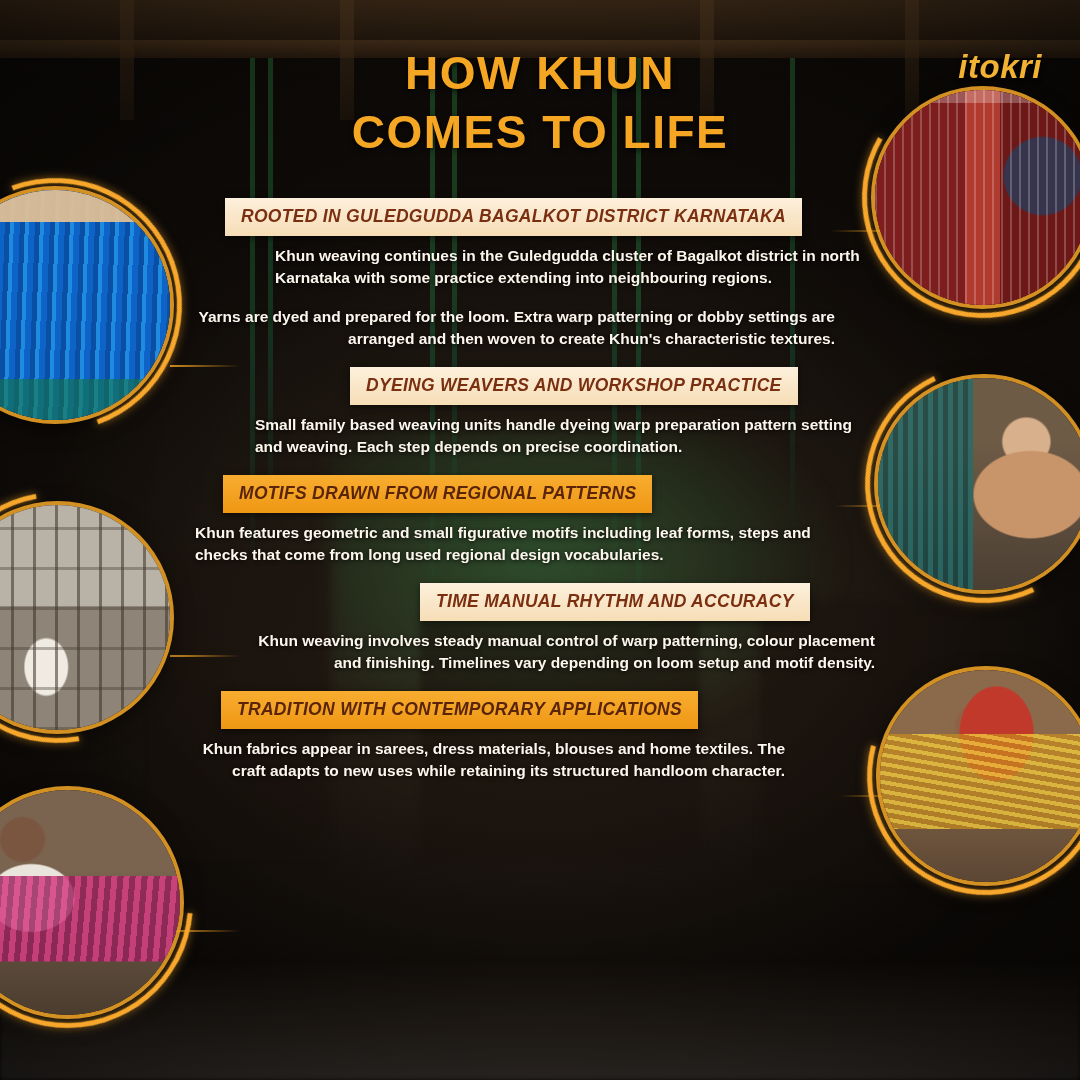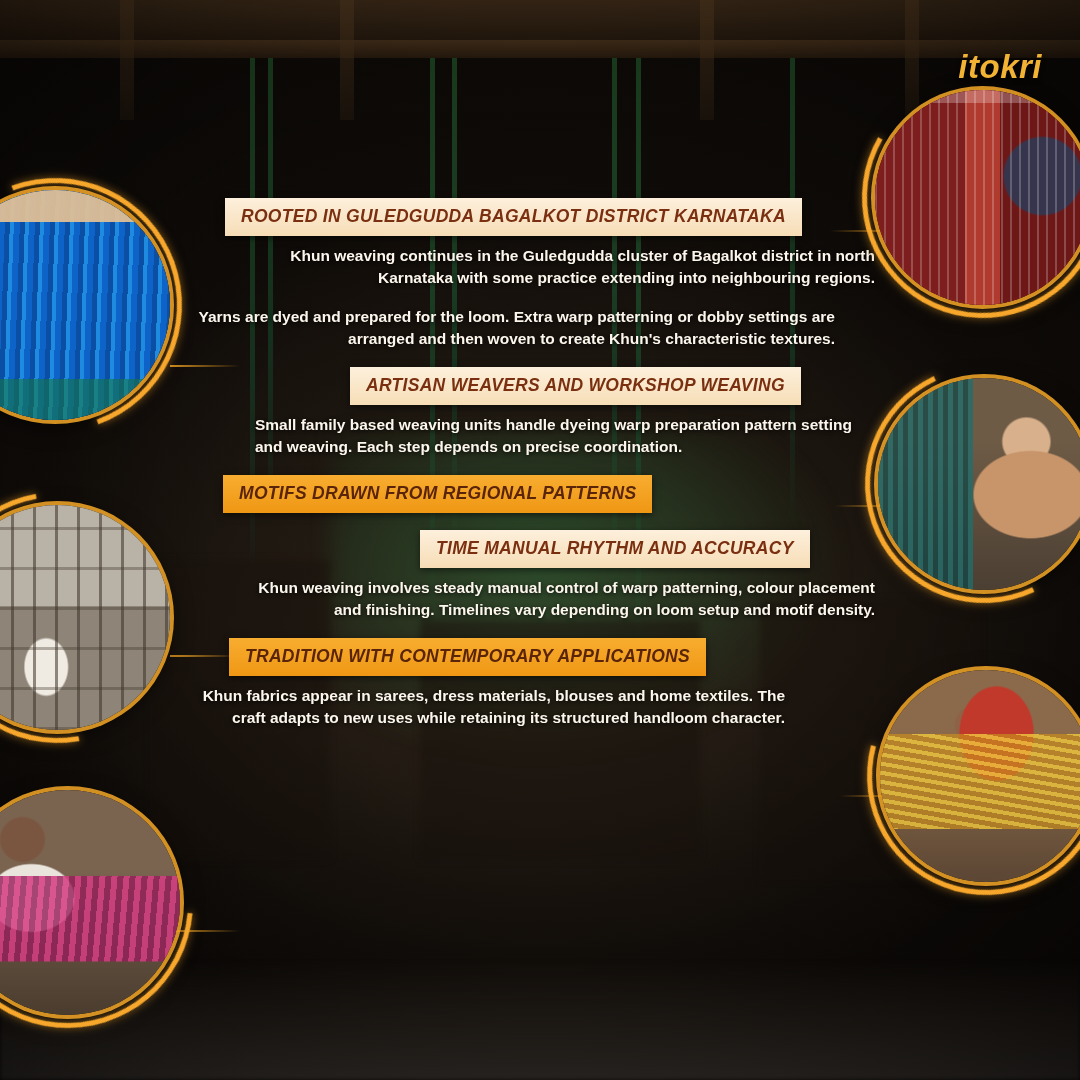--- a/index.html
+++ b/index.html
@@ -88,30 +88,30 @@
     color: #5a2409;
     background: linear-gradient(180deg,#f8ad30,#ef9714);
   }
   .step-body {
     margin-top: 9px;
     font-size: 15.5px; font-weight: bold; line-height: 1.42;
     color: #fdf6ec;
     text-shadow: 0 1px 4px rgba(0,0,0,.85);
   }
   .s1 .chip { margin-left: 30px; }
-  .s1 .step-body { text-align: right; padding-left: 80px; }
+  .s1 .step-body { text-align: left; padding-left: 80px; }
   .s2 .chip { margin-left: 32px; }
   .s2 .step-body { text-align: right; padding-right: 40px; }
   .s3 .chip { margin-left: 155px; }
   .s3 .step-body { text-align: left; padding-left: 60px; }
   .s4 .chip { margin-left: 28px; }
   .s4 .step-body { text-align: left; padding-right: 60px; }
   .s5 .chip { margin-left: 225px; }
   .s5 .step-body { text-align: right; padding-left: 60px; }
-  .s6 .chip { margin-left: 34px; }
+  .s6 .chip { margin-left: 26px; }
   .s6 .step-body { text-align: right; padding-right: 90px; }
 
   
   .connector {
     position: absolute; height: 1.5px;
     background: linear-gradient(90deg, rgba(245,166,35,.0), rgba(245,166,35,.85));
     z-index: 5;
   }
   .connector.left {
     background: linear-gradient(270deg, rgba(245,166,35,.0), rgba(245,166,35,.85));
@@ -228,20 +228,24 @@
     <div class="loom-box" style="left:150px;top:560px;width:180px;height:300px;"></div>
     <div class="loom-box" style="left:420px;top:620px;width:280px;height:240px;"></div>
     <div class="loom-box" style="left:760px;top:600px;width:220px;height:280px;"></div>
 
     <div class="floor"></div>
     <div class="dark-vig"></div>
   </div>
 
   <div class="logo">itokri</div>
 
+  <div class="title-wrap">
+    <div class="title-line">HOW KHUN</div>
+    <div class="title-line">COMES TO LIFE</div>
+  </div>
 
   <div class="connector" style="left:830px;top:230px;width:80px;"></div>
   <div class="connector left" style="left:170px;top:365px;width:70px;"></div>
   <div class="connector" style="left:835px;top:505px;width:70px;"></div>
   <div class="connector left" style="left:170px;top:655px;width:70px;"></div>
   <div class="connector" style="left:840px;top:795px;width:70px;"></div>
   <div class="connector left" style="left:170px;top:930px;width:70px;"></div>
 
   <div class="medallion" style="left:-60px;top:190px;width:230px;height:230px;">
     <div class="ph ph-warp-blue"></div>
@@ -278,26 +282,27 @@
     <div class="step s1">
       <div class="chip">ROOTED IN GULEDGUDDA BAGALKOT DISTRICT KARNATAKA</div>
       <div class="step-body">Khun weaving continues in the Guledgudda cluster of Bagalkot district in north Karnataka with some practice extending into neighbouring regions.</div>
     </div>
 
     <div class="step s2">
       <div class="step-body">Yarns are dyed and prepared for the loom. Extra warp patterning or dobby settings are arranged and then woven to create Khun's characteristic textures.</div>
     </div>
 
     <div class="step s3">
-      <div class="chip">ARTISAN WEAVERS AND WORKSHOP WEAVING</div>
+      <div class="chip">DYEING WEAVERS AND WORKSHOP PRACTICE</div>
       <div class="step-body">Small family based weaving units handle dyeing warp preparation pattern setting and weaving. Each step depends on precise coordination.</div>
     </div>
 
     <div class="step s4">
       <div class="chip accent">MOTIFS DRAWN FROM REGIONAL PATTERNS</div>
+      <div class="step-body">Khun features geometric and small figurative motifs including leaf forms, steps and checks that come from long used regional design vocabularies.</div>
     </div>
 
     <div class="step s5">
       <div class="chip">TIME MANUAL RHYTHM AND ACCURACY</div>
       <div class="step-body">Khun weaving involves steady manual control of warp patterning, colour placement and finishing. Timelines vary depending on loom setup and motif density.</div>
     </div>
 
     <div class="step s6">
       <div class="chip accent">TRADITION WITH CONTEMPORARY APPLICATIONS</div>
       <div class="step-body">Khun fabrics appear in sarees, dress materials, blouses and home textiles. The craft adapts to new uses while retaining its structured handloom character.</div>

